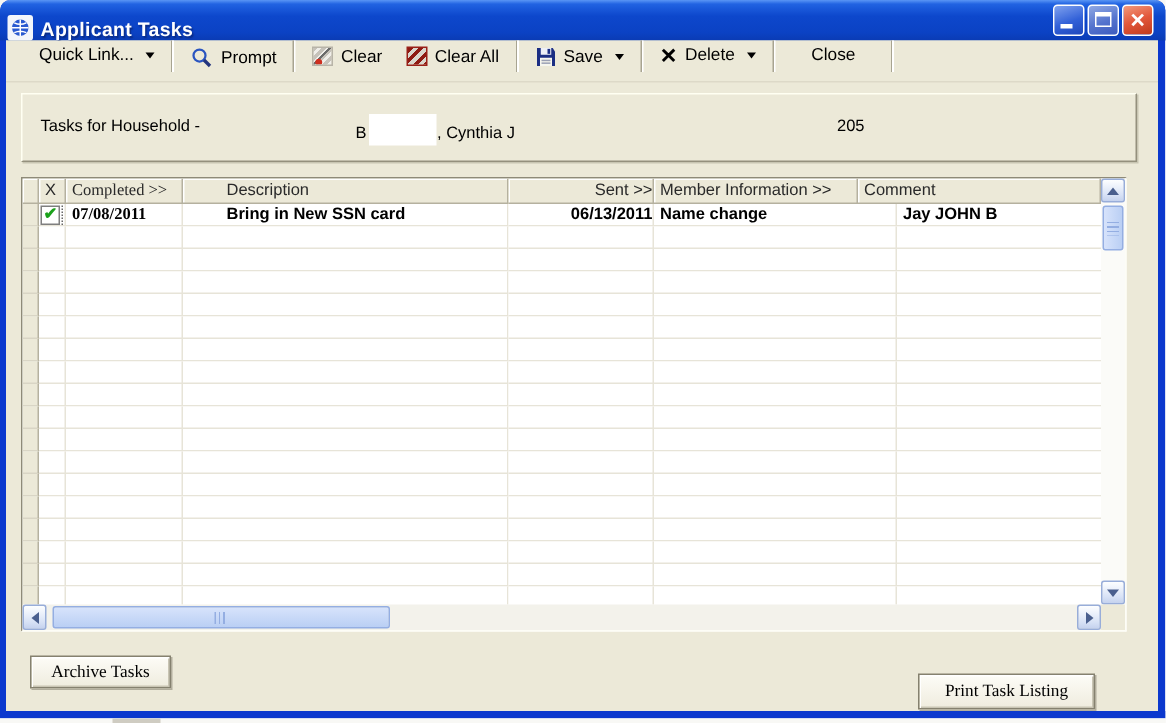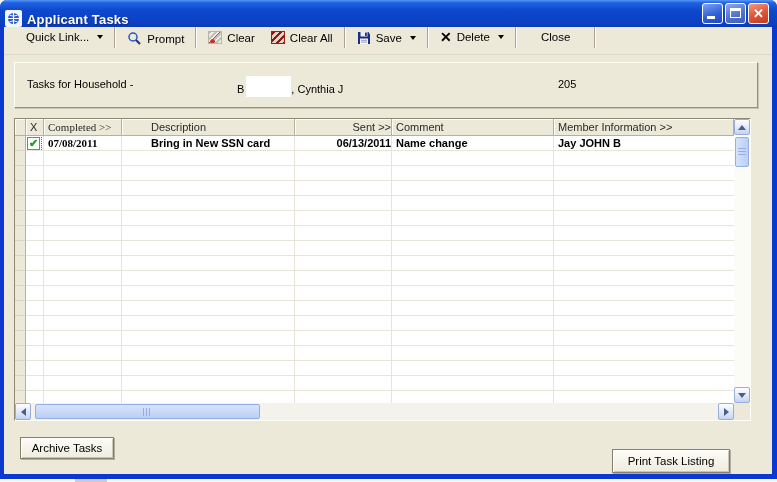--- a/index.html
+++ b/index.html
@@ -77,21 +77,21 @@
     border:1px solid; border-color:#8E8A78 #FDFDF6 #FDFDF6 #8E8A78;
   }
   .rows-area { position:absolute; left:0; top:0; right:16px; bottom:17px; overflow:hidden; }
   .row { display:flex; height:15px; }
   .row.header-row { height:17px; }
   .cell { overflow:hidden; white-space:nowrap; font-size:11px; line-height:15px; padding-left:4px;
           border-right:1px solid #E7E4D8; border-bottom:1px solid #E7E4D8; background:#FFFFFF; }
   .cell.gutter { width:11px; padding:0; background:#ECE9D8; border-right:1px solid #B5B19F; border-bottom:1px solid #D9D5C5; }
   .cell.c1 { width:18px; }
   .cell.c2 { width:78px;font-family:Liberation Serif, serif; }
-  .cell.c3 { width:173px;padding-left:29px; }
+  .cell.c3 { width:217px;padding-left:29px; }
   .cell.c4 { width:97px;text-align:right; }
   .cell.c5 { width:162px; }
   .cell.c6 { flex:1; border-right:none; }
   .header-row .cell {
     background:#ECE9D8; color:#2A2A2A; line-height:16px;
     border-right:1px solid #B5B19F; border-bottom:1px solid #B5B19F;
     box-shadow:inset 1px 1px 0 #FFFFFF;
   }
   .data-row .cell { font-weight:bold; color:#000; }
   .cbwrap { display:inline-block; border:1px dotted #666; padding:1px; margin:0; background:#FFFFFF; transform:translate(-1px,0); }
@@ -110,21 +110,21 @@
   .tri.left  { border-top:4px solid transparent; border-bottom:4px solid transparent; border-right:5px solid #4A5F8E; }
   .tri.right { border-top:4px solid transparent; border-bottom:4px solid transparent; border-left:5px solid #4A5F8E; }
   .vthumb { width:14px; height:30px; margin:2px auto 0 auto; background:linear-gradient(90deg,#D7E3FB,#BACFF4); border:1px solid #94AEE2; border-radius:2px; display:flex; align-items:center; justify-content:center; }
   .grip-h { width:8px; height:9px; background:repeating-linear-gradient(180deg,#94AEE2 0 1px, rgba(0,0,0,0) 1px 3px); }
   .hthumb { height:15px; width:225px; margin:1px 0 0 4px; background:linear-gradient(180deg,#D7E3FB,#BACFF4); border:1px solid #94AEE2; border-radius:2px; display:flex; align-items:center; justify-content:center; }
   .grip-v { width:9px; height:8px; background:repeating-linear-gradient(90deg,#94AEE2 0 1px, rgba(0,0,0,0) 1px 3px); }
   .hspacer { flex:1; }
 
   
   .btn {
-    position:absolute; font-family:Liberation Sans, sans-serif; font-size:11.5px; color:#000;
+    position:absolute; font-family:Liberation Serif, serif; font-size:11.5px; color:#000;
     background:linear-gradient(180deg,#FDFCF7,#EFECDE);
     border:1px solid #85816F;
     box-shadow:inset 1px 1px 0 #FFFFFF, inset -1px -1px 0 #C9C5B4, 1px 1px 0 #B2AE9D;
   }
   .btn.archive { left:16px; top:437px; width:94px; height:22px; }
   .btn.print { left:608px; top:434px; width:118px; height:24px;margin-top:15px; }
 
   
   .below-strip { position:absolute; left:0; top:479px; width:777px; height:3px; background:#F8F8F5; }
   .below-tab { position:absolute; left:75px; top:0; width:32px; height:3px; background:#CFCCC2; }
@@ -215,22 +215,22 @@
     </div>
 
     <div class="grid-wrap">
       <div class="rows-area">
         <div class="row header-row">
           <div class="cell gutter"></div>
           <div class="cell c1">X</div>
           <div class="cell c2">Completed &gt;&gt;</div>
           <div class="cell c3">Description</div>
           <div class="cell c4">Sent &gt;&gt;</div>
+          <div class="cell c6">Member Information &gt;&gt;</div>
           <div class="cell c5">Comment</div>
-          <div class="cell c6">Member Information &gt;&gt;</div>
         </div>
         <div class="row data-row">
           <div class="cell gutter"></div>
           <div class="cell c1" style="padding:0; display:flex; align-items:center; justify-content:center;">
             <span class="cbwrap">
                 <span id="taskCheckbox" class="cb checked"></span>
               </span>
           </div>
           <div class="cell c2">07/08/2011</div>
           <div class="cell c3">Bring in New SSN card</div>

